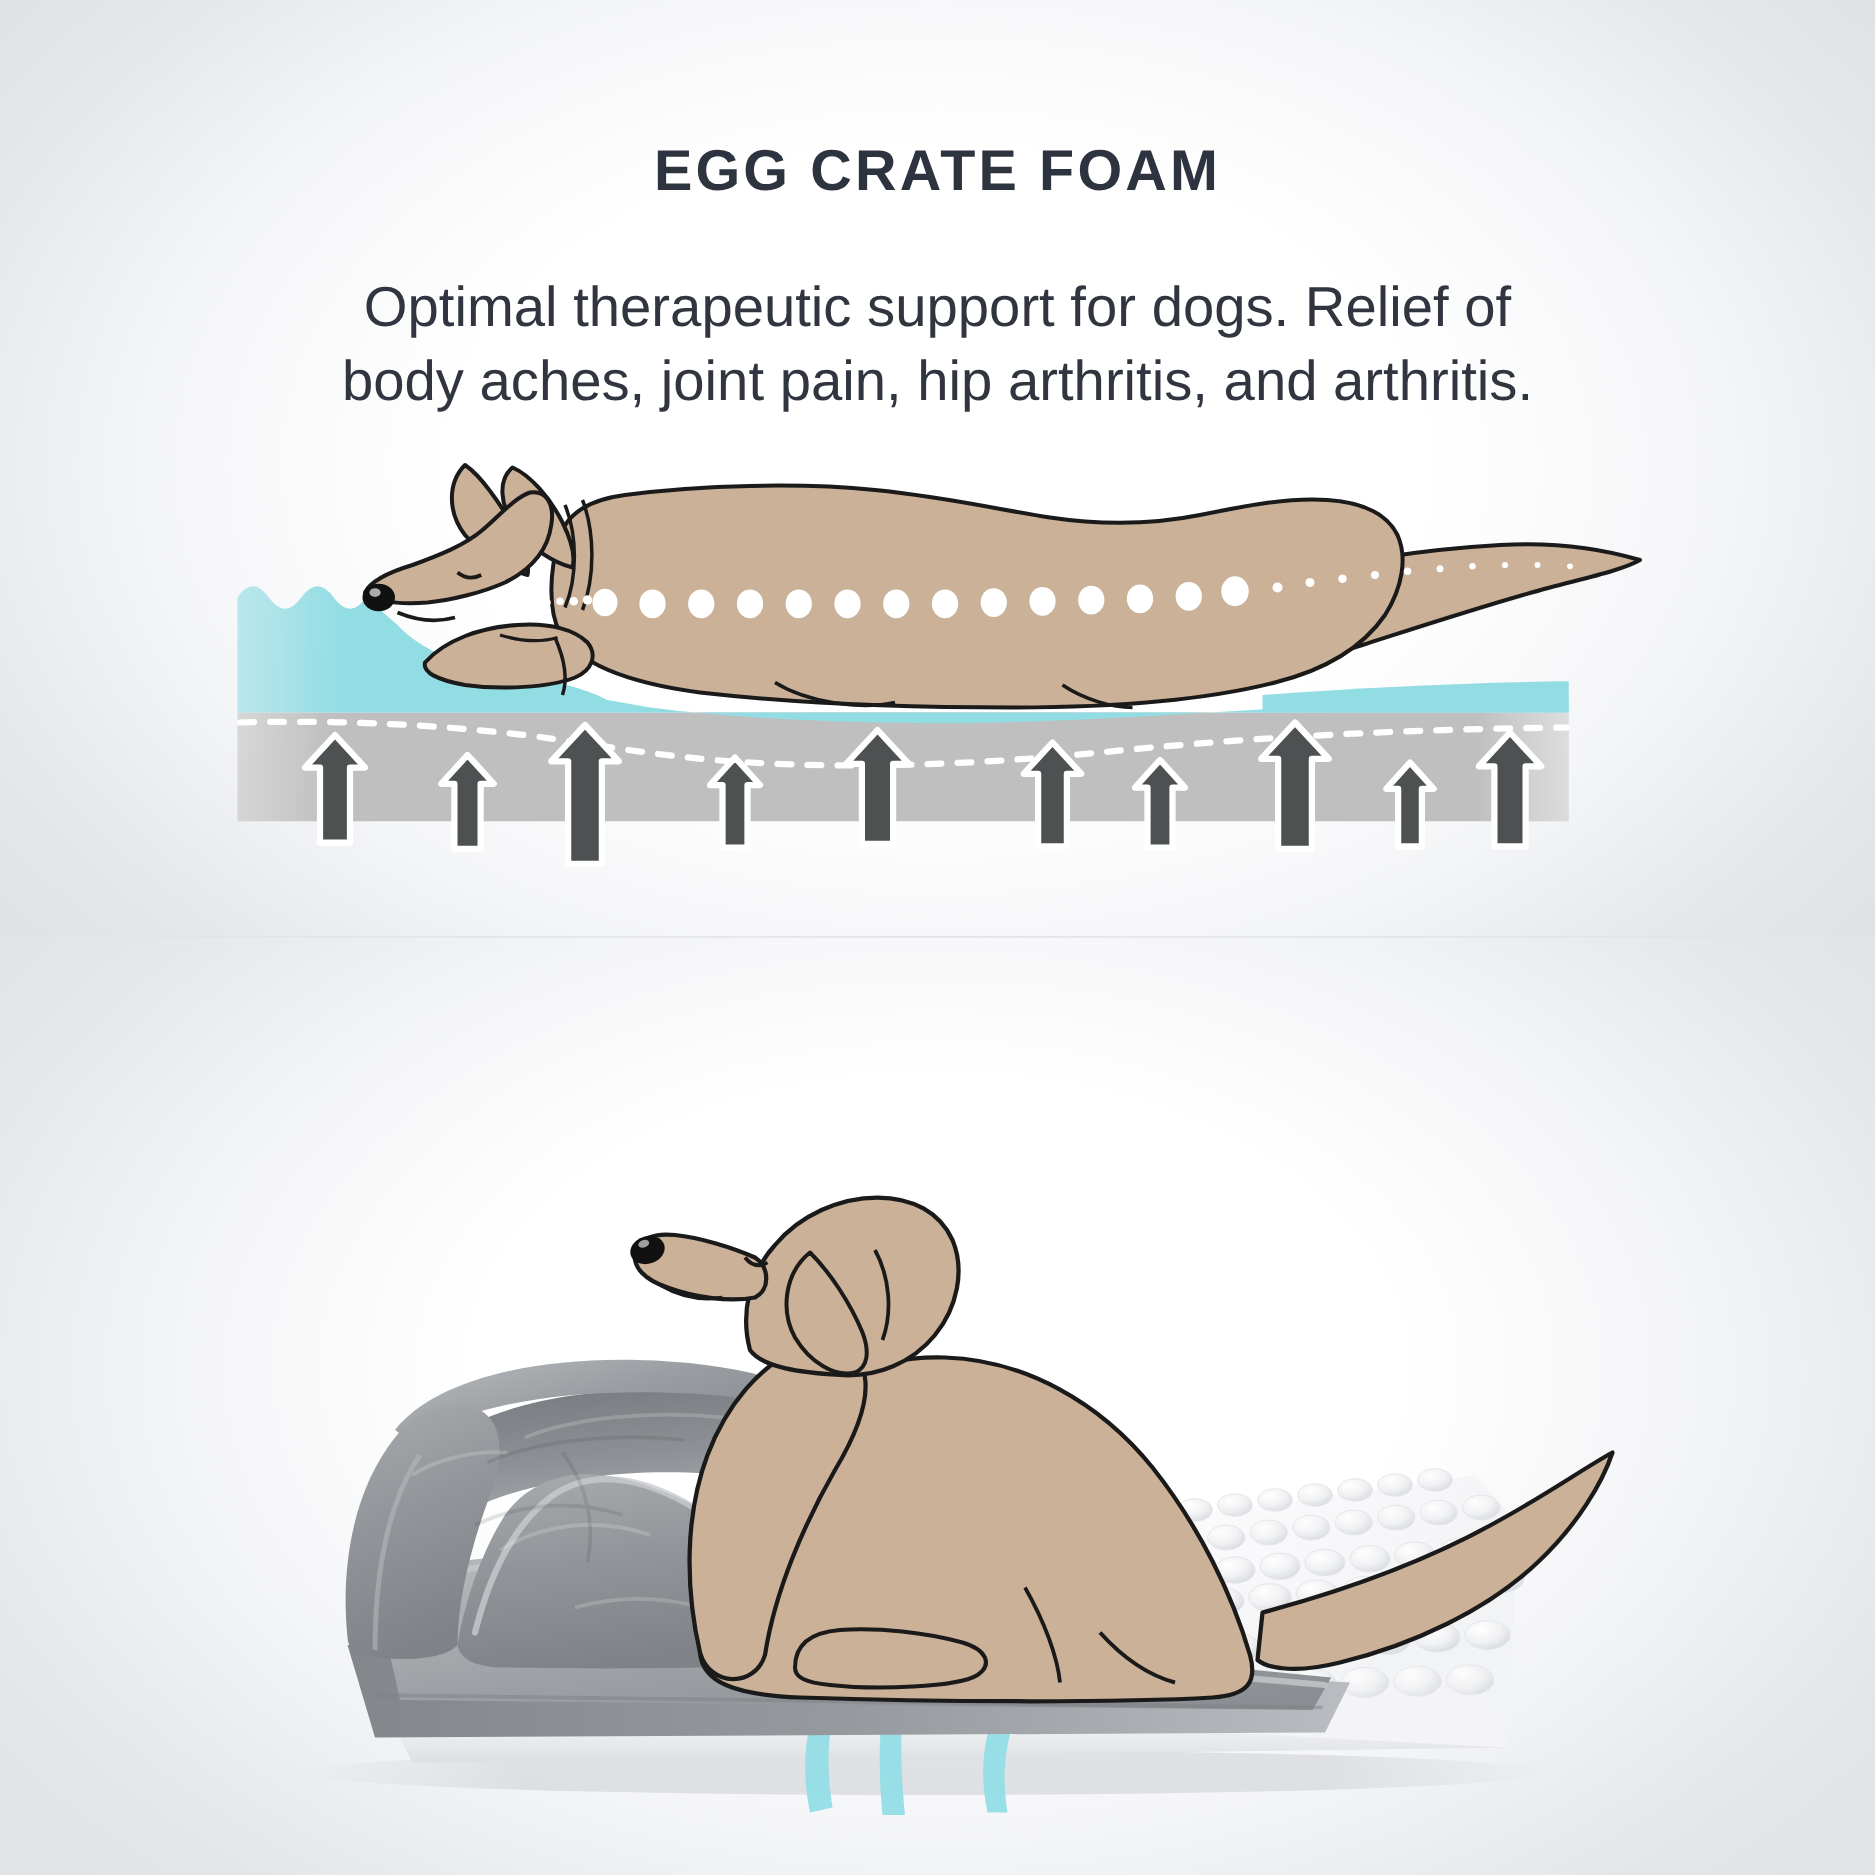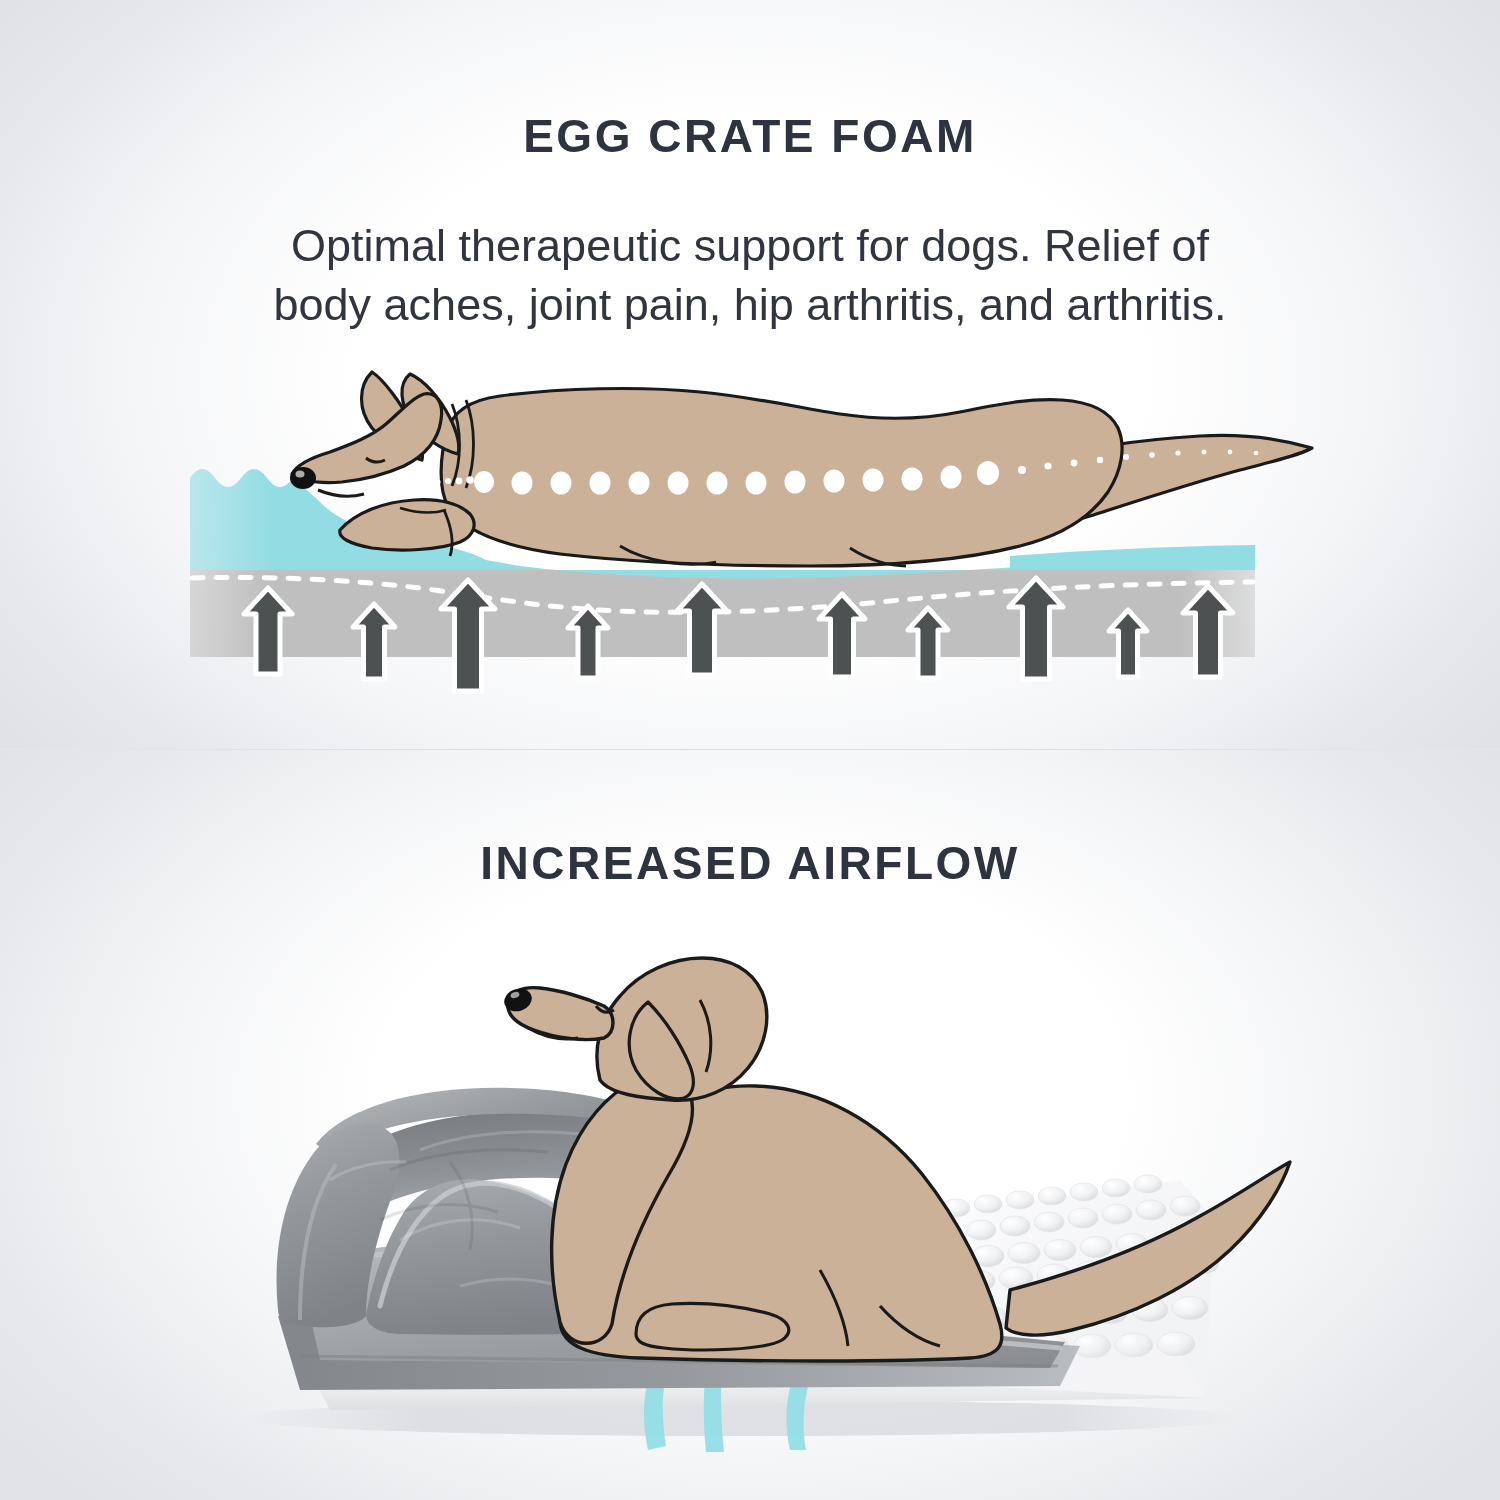--- a/index.html
+++ b/index.html
@@ -205,21 +205,20 @@
           <path d="M1208,586 l25,27 h-12.5 v64 h-25 v-64 h-12.5 Z"></path>
         </g>
       </g>
     </svg>
   </section>
 
   <div class="divider"></div>
 
   <section class="panel" id="panel-bottom">
 
-    <h1 class="headline" id="headline-bottom" style="top:55px;">INCREASED AIRFLOW</h1>
 
     <svg class="stage" viewBox="0 0 1500 750">
       <defs>
         <linearGradient id="bolsterFront" x1="0" y1="0" x2="0.25" y2="1">
           <stop offset="0" stop-color="#a9acaf"></stop>
           <stop offset="0.45" stop-color="#93969a"></stop>
           <stop offset="1" stop-color="#7f8286"></stop>
         </linearGradient>
         <linearGradient id="bolsterTop" x1="0" y1="0" x2="1" y2="0.6">
           <stop offset="0" stop-color="#b8bbbe"></stop>

